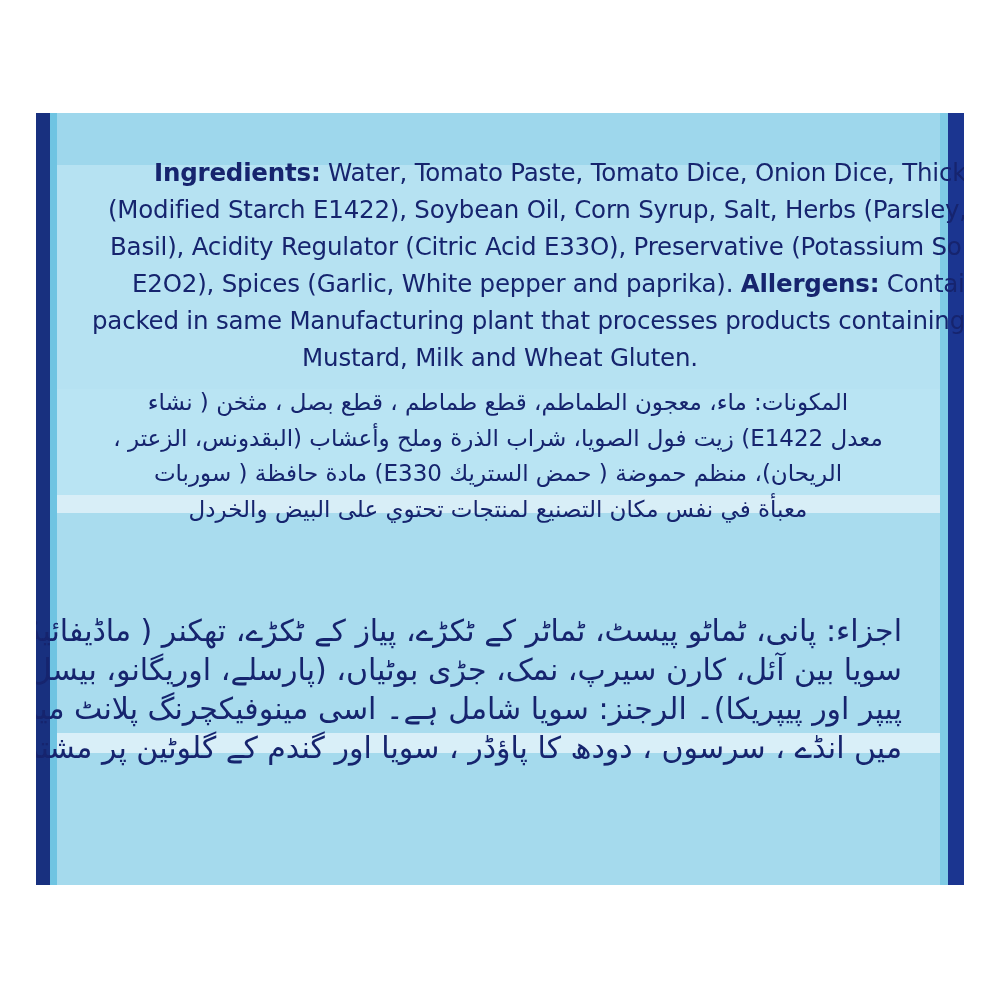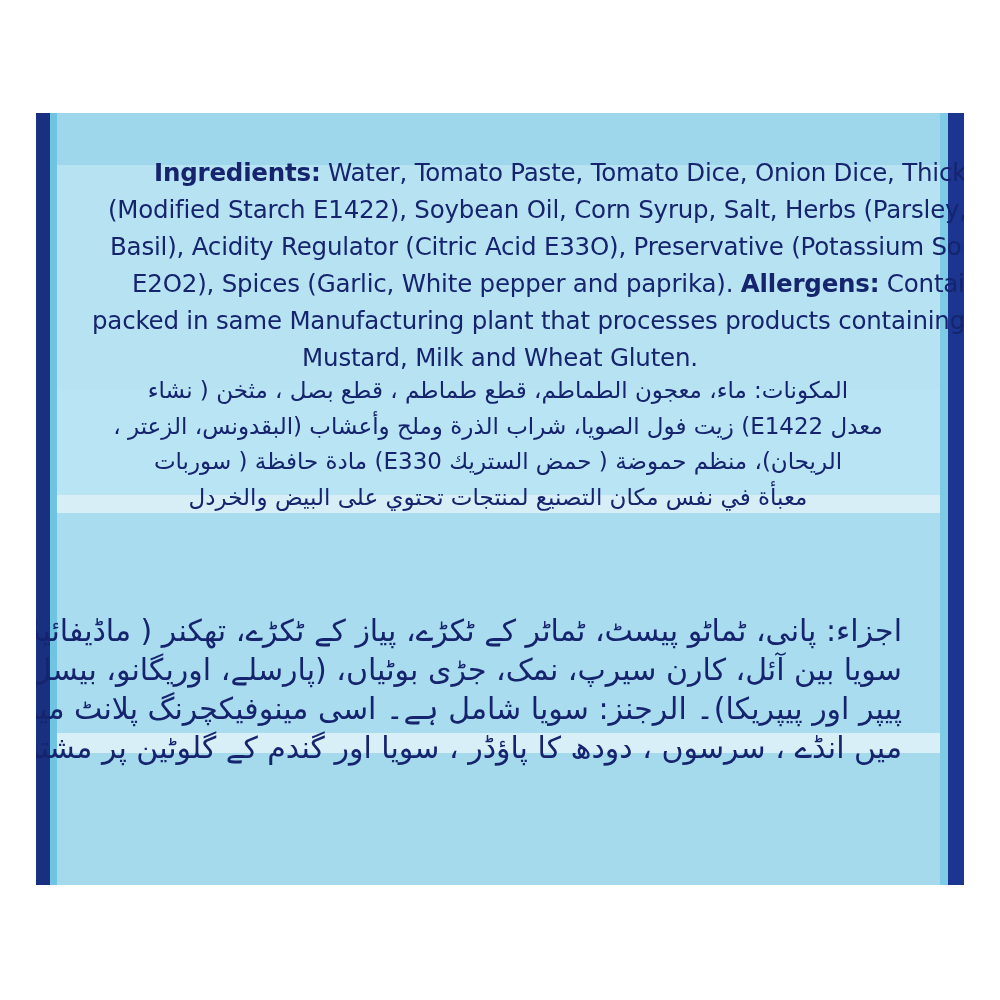--- a/index.html
+++ b/index.html
@@ -116,21 +116,21 @@
   .en-line.l3 { text-align: left;   padding-left: 18px; }
   .en-line.l4 { text-align: left;   padding-left: 40px; }
   .en-line.l6 { text-align: left;   padding-left: 0px; }
   .en-line.l7 { }
 
   
   .ar-block {
     position: absolute;
     left: 34px;
     right: 36px;
-    top: 260px;
+    top: 272px;
     color: #16246e;
     direction: rtl;
     font-family: "DejaVu Sans", sans-serif;
     font-size: 23px;
     line-height: 35.5px;
     text-align: center;
   }
   .ar-line { display: block; white-space: nowrap; }
 
   

